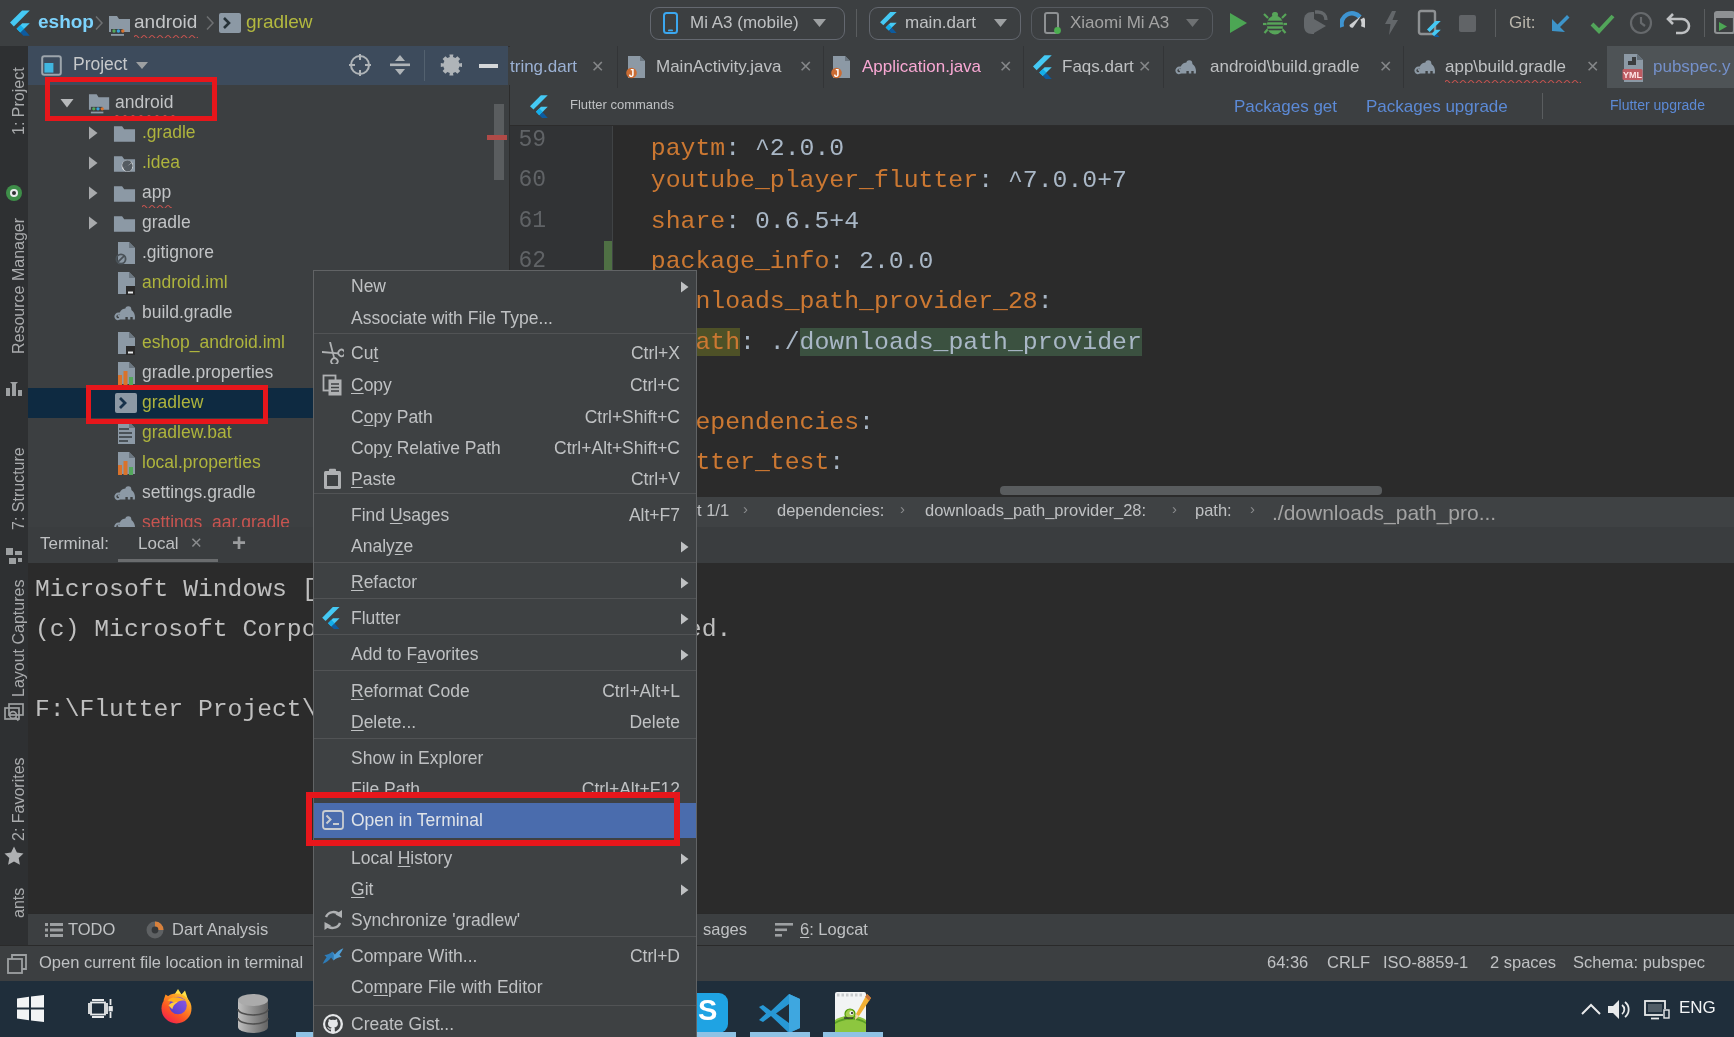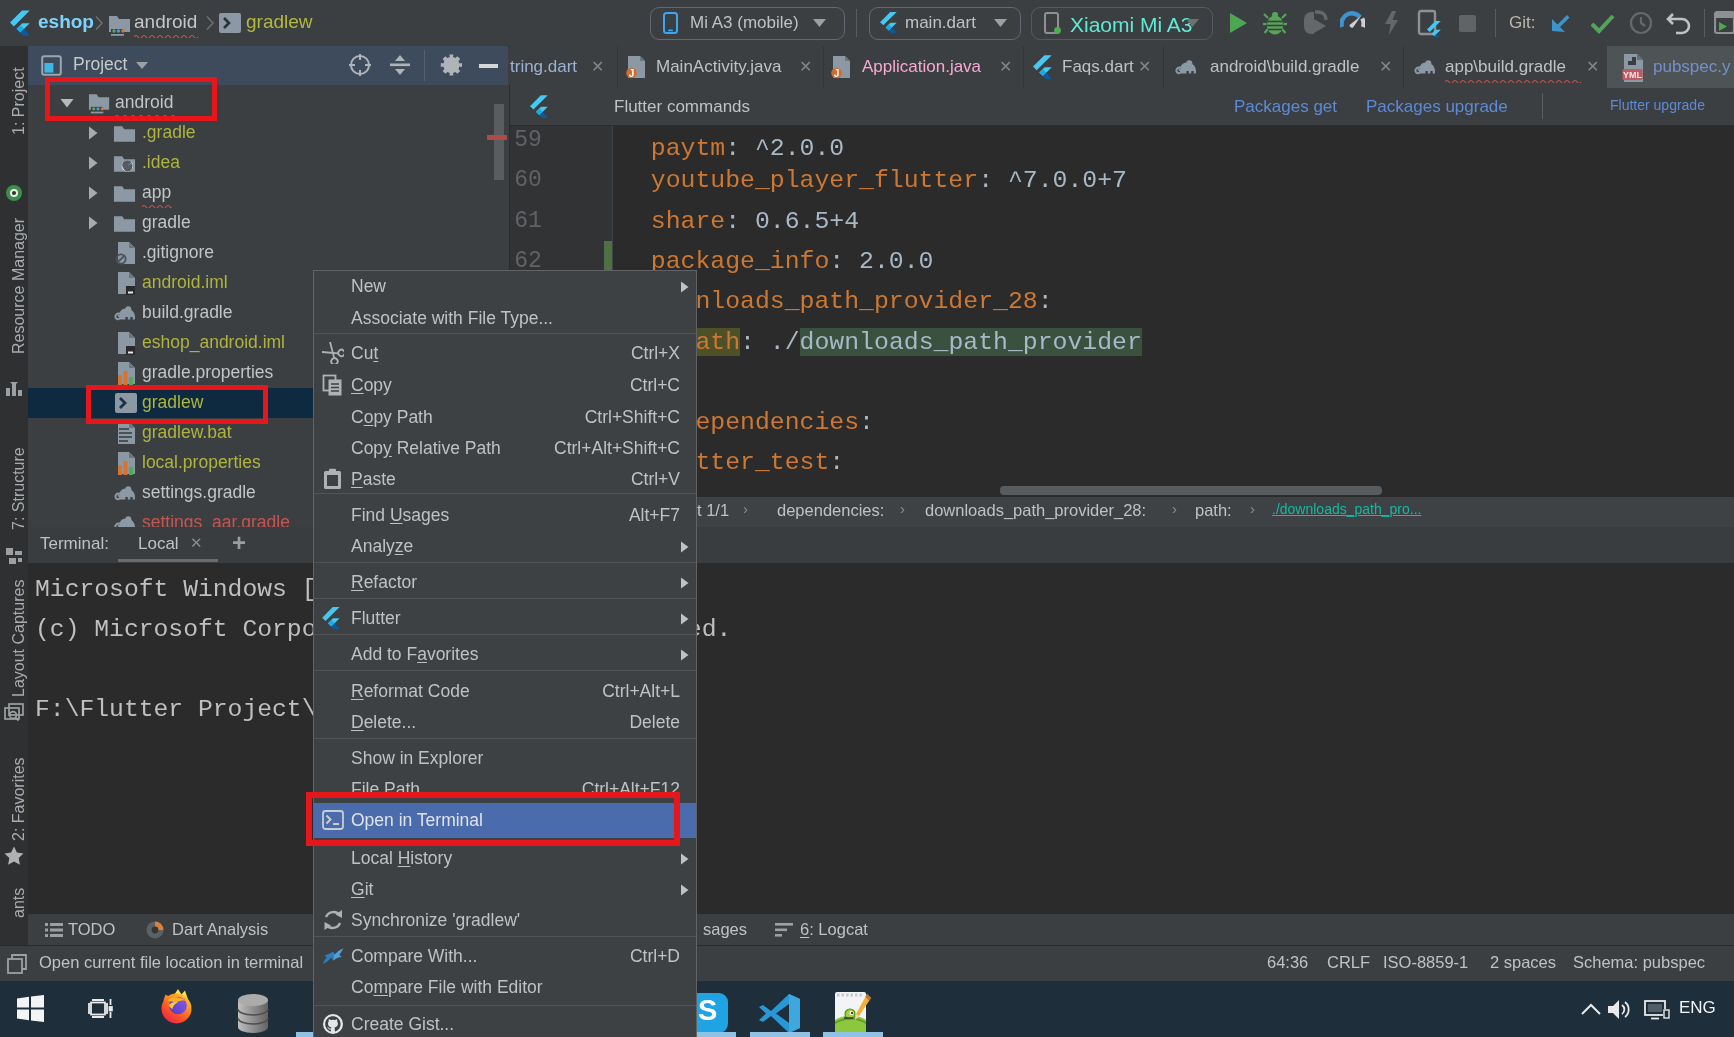--- a/index.html
+++ b/index.html
@@ -9,21 +9,21 @@
 .nw{white-space:nowrap;}
 pre{margin:0;font-family:"Liberation Mono",monospace;}
 u{text-decoration:underline;text-underline-offset:2px;}
 .code{font-size:24.8px;line-height:40px;color:#A9B7C6;}
 .k{color:#CC7832;}
 .term{font-size:24.7px;line-height:40px;color:#BFBFBF;}
 .vt{position:absolute;left:0;width:28px;writing-mode:vertical-lr;transform:rotate(180deg);font-size:16px;color:#A9ABAD;text-align:center;}
 .mi{position:absolute;left:0px;width:382px;height:32px;line-height:32px;font-size:17.5px;color:#BFC1C3;}
 .lbl{position:absolute;left:37px;}
 .sc{position:absolute;right:16px;color:#BFC1C3;}
-.gn{left:0;width:36px;text-align:center;font-family:"Liberation Mono",monospace;font-size:23px;line-height:40px;color:#606366;}
+.gn{left:0;width:36px;text-align:right;font-family:"Liberation Mono",monospace;font-size:23px;line-height:40px;color:#606366;}
 </style>
 </head>
 <body>
 
 <div id="titlebar" class="abs" style="left:0;top:0;width:1734px;height:46px;background:#3C3F41;border-bottom:1px solid #303030;">
  <svg class="abs" style="left:10px;top:10px;" width="20" height="26" viewBox="0 0 24 30">
   <polygon fill="#45C9F4" points="14.5,0 0,14.5 4.6,19.1 23.7,0"></polygon>
   <polygon fill="#45C9F4" points="23.7,15.2 14.7,15.2 7.9,22 12.4,26.5"></polygon>
   <polygon fill="#0D5B9F" points="12.4,26.5 16.1,30.2 23.7,30.2 16.9,22.5"></polygon>
   <polygon fill="#0aa8e8" points="7.9,22 12.4,17.5 16.9,22 12.4,26.5" opacity=".85"></polygon>
@@ -74,21 +74,21 @@
  <div class="abs nw" style="left:905px;top:13px;font-size:17px;color:#BFC1C3;">main.dart</div>
  <svg class="abs" style="left:993px;top:18px;" width="15" height="10" viewBox="0 0 15 10">
       <polygon points="1,1 14,1 7.5,9" fill="#9DA0A2"></polygon>
     </svg>
 
  <div class="abs" style="left:1031px;top:7px;width:180px;height:31px;border:1px solid #565a60;border-radius:9px;"></div>
  <svg class="abs" style="left:1044px;top:12px;" width="17" height="22" viewBox="0 0 17 22">
       <rect x="1" y="1" width="13" height="20" rx="2" fill="none" stroke="#8E9193" stroke-width="2"></rect>
       <circle cx="13.5" cy="18.5" r="3.4" fill="#4CAF50"></circle>
     </svg>
- <div class="abs nw" style="left:1070px;top:13px;font-size:21px;color:#5eead4;">Xiaomi Mi A3</div>
+ <div class="abs nw" style="left:1070px;top:13px;font-size:17px;color:#a3a3a3;">Xiaomi Mi A3</div>
  <svg class="abs" style="left:1185px;top:18px;" width="15" height="10" viewBox="0 0 15 10">
       <polygon points="1,1 14,1 7.5,9" fill="#6E7173"></polygon>
     </svg>
 
  <svg class="abs" style="left:1227px;top:11px;" width="22" height="24" viewBox="0 0 22 24">
       <polygon points="3,2 20,12 3,22" fill="#4CA654"></polygon>
     </svg>
  <svg class="abs" style="left:1263px;top:10px;" width="24" height="26" viewBox="0 0 24 26">
   <g stroke="#57A559" stroke-width="2.2" fill="none">
    <line x1="5" y1="8" x2="1" y2="4"></line>
@@ -405,21 +405,21 @@
  <div class="abs nw" style="left:1143px;top:11px;font-size:17px;color:#7490CA;">pubspec.y</div>
 </div>
 
 <div id="flutterbar" class="abs" style="left:510px;top:88px;width:1224px;height:37px;background:#3C3F41;border-bottom:1px solid #2c2c2c;">
  <svg class="abs" style="left:20px;top:7px;" width="18px" height="23" viewBox="0 0 24 30">
       <polygon fill="#45C9F4" points="14.5,0 0,14.5 4.6,19.1 23.7,0"></polygon>
       <polygon fill="#45C9F4" points="23.7,15.2 14.7,15.2 7.9,22 12.4,26.5"></polygon>
       <polygon fill="#0D5B9F" points="12.4,26.5 16.1,30.2 23.7,30.2 16.9,22.5"></polygon>
       <polygon fill="#0aa8e8" points="7.9,22 12.4,17.5 16.9,22 12.4,26.5" opacity=".85"></polygon>
     </svg>
- <div class="abs nw" style="left:60px;top:9px;font-size:17px;color:#BFC1C3;margin-left:44px;">Flutter commands</div>
+ <div class="abs nw" style="left:60px;top:9px;font-size:13px;color:#BFC1C3;">Flutter commands</div>
  <div class="abs nw" style="left:724px;top:9px;font-size:17px;color:#5C8AD6;">Packages get</div>
  <div class="abs nw" style="left:856px;top:9px;font-size:17px;color:#5C8AD6;">Packages upgrade</div>
  <div class="abs" style="left:1032px;top:5px;width:1px;height:26px;background:#5A5D5F;"></div>
  <div class="abs nw" style="left:1060px;top:9px;font-size:14px;color:#5C8AD6;margin-left:40px;">Flutter upgrade</div>
 </div>
 
 <div id="editor" class="abs" style="left:510px;top:126px;width:1224px;height:371px;background:#2B2B2B;"></div>
 <div id="gutter" class="abs" style="left:510px;top:126px;width:102px;height:371px;background:#313335;border-right:1px solid #404345;">
  <div class="abs gn" style="top:-6px;">59</div>
  <div class="abs gn" style="top:34px;">60</div>
@@ -442,21 +442,21 @@
 
 <div id="crumbs" class="abs" style="left:510px;top:497px;width:1224px;height:30px;background:#3F4244;">
  <div class="abs nw" style="left:187px;top:4px;font-size:16.5px;color:#BFC1C3;">t 1/1</div>
  <div class="abs nw" style="left:233px;top:3px;font-size:15px;color:#8A8C8E;">›</div>
  <div class="abs nw" style="left:267px;top:4px;font-size:16.5px;color:#BFC1C3;">dependencies:</div>
  <div class="abs nw" style="left:390px;top:3px;font-size:15px;color:#8A8C8E;">›</div>
  <div class="abs nw" style="left:415px;top:4px;font-size:16.5px;color:#BFC1C3;">downloads_path_provider_28:</div>
  <div class="abs nw" style="left:662px;top:3px;font-size:15px;color:#8A8C8E;">›</div>
  <div class="abs nw" style="left:685px;top:4px;font-size:16.5px;color:#BFC1C3;">path:</div>
  <div class="abs nw" style="left:740px;top:3px;font-size:15px;color:#8A8C8E;">›</div>
- <div class="abs nw" style="left:762px;top:4px;font-size:14px;color:#14b8a6;text-decoration:underline;">./downloads_path_pro...</div>
+ <div class="abs nw" style="left:762px;top:4px;font-size:21px;color:#a3a3a3;">./downloads_path_pro...</div>
 </div>
 
 <div id="termhead" class="abs" style="left:28px;top:527px;width:1706px;height:36px;background:#3A3D3F;">
  <div class="abs nw" style="left:12px;top:7px;font-size:17px;color:#BFC1C3;">Terminal:</div>
  <div class="abs nw" style="left:110px;top:7px;font-size:17px;color:#BFC1C3;">Local</div>
  <div class="abs nw" style="left:162px;top:7px;font-size:15px;color:#8A8C8E;">✕</div>
  <div class="abs" style="left:90px;top:32px;width:100px;height:3px;background:#6A6C6E;"></div>
  <div class="abs nw" style="left:204px;top:2px;font-size:24px;color:#9A9C9E;font-weight:bold;">+</div>
 </div>
 

